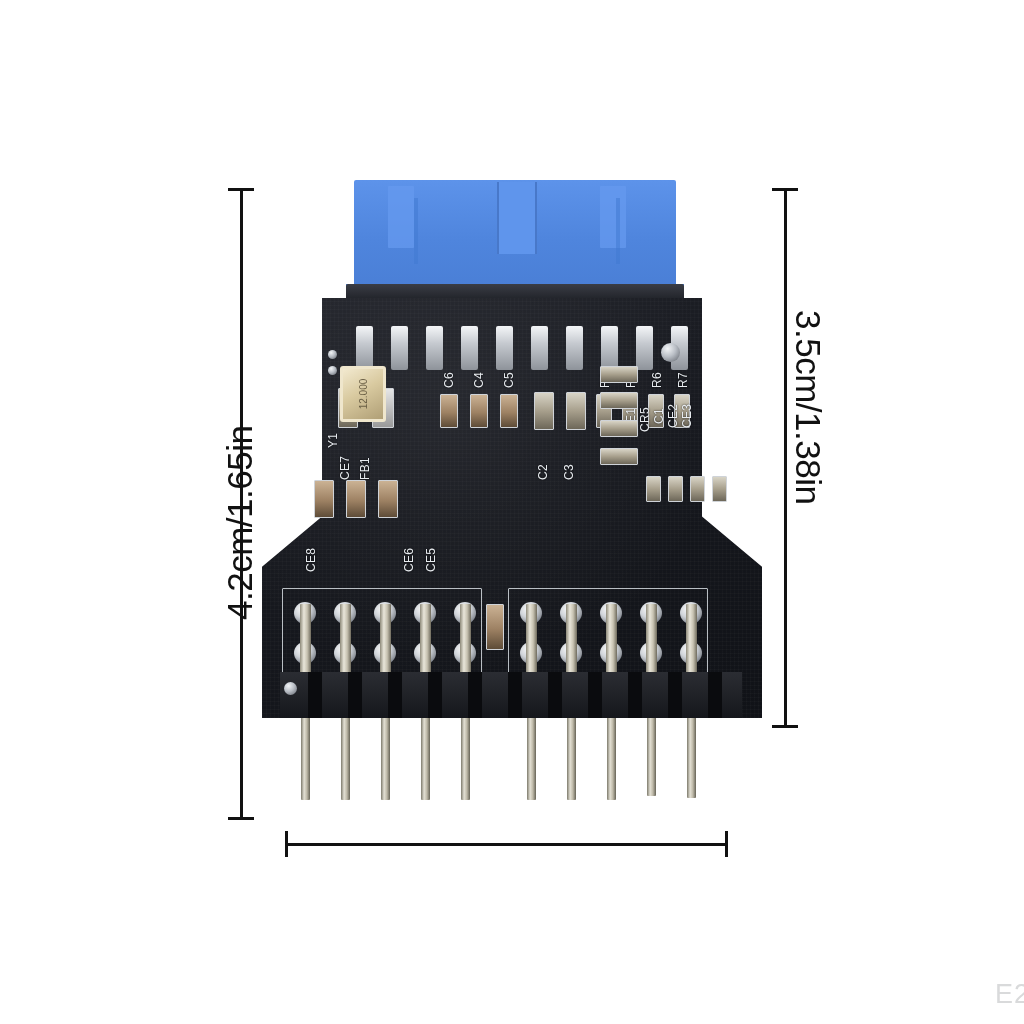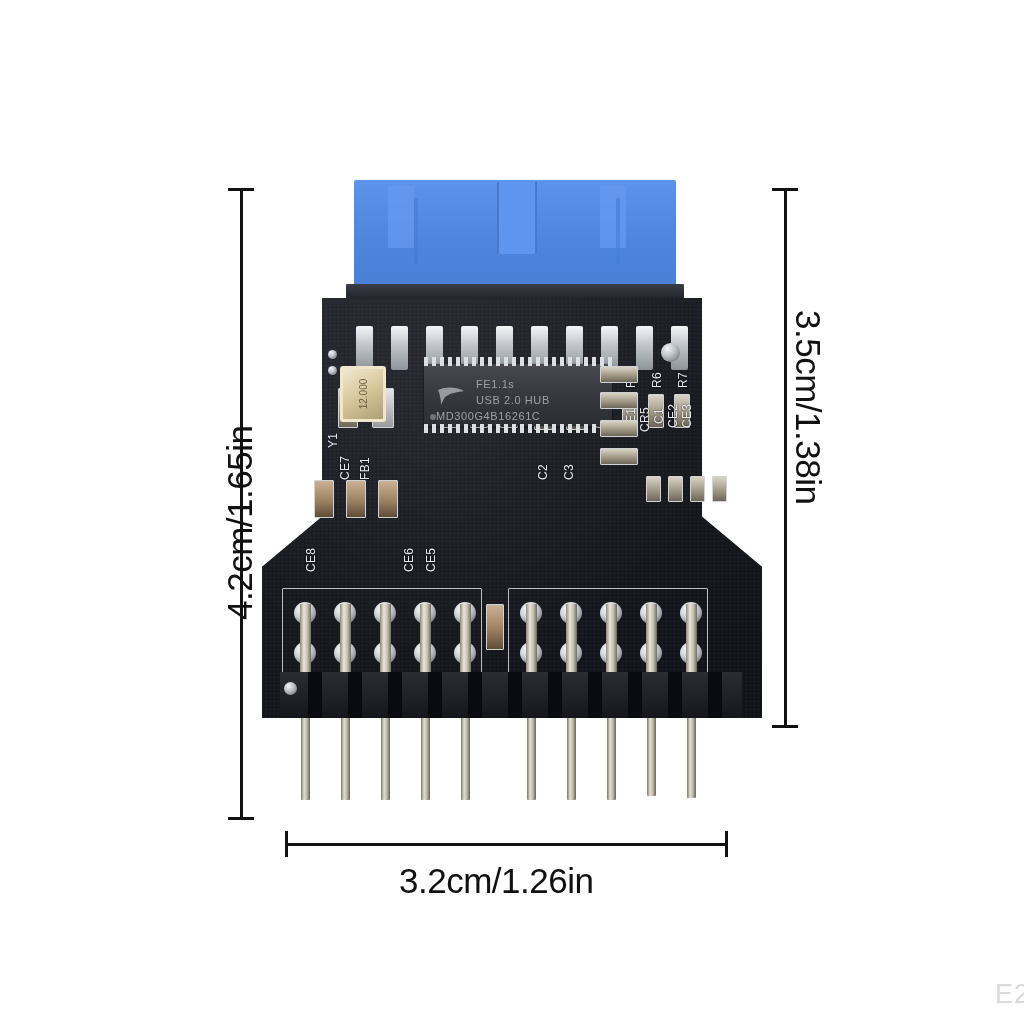--- a/index.html
+++ b/index.html
@@ -336,21 +336,20 @@
   <div class="dim-label dim-label-left" style="left:220px; top:620px;">4.2cm/1.65in</div>
 
   <div class="dim-line dim-v" style="left:784px; top:188px; height:540px;"></div>
   <div class="dim-cap-h" style="left:772px; top:188px;"></div>
   <div class="dim-cap-h" style="left:772px; top:725px;"></div>
   <div class="dim-label dim-label-right" style="left:828px; top:310px;">3.5cm/1.38in</div>
 
   <div class="dim-line dim-h" style="left:285px; top:843px; width:443px;"></div>
   <div class="dim-cap-v" style="left:285px; top:831px;"></div>
   <div class="dim-cap-v" style="left:725px; top:831px;"></div>
-  <div class="dim-label" style="left:399px; top:861px;">3.2cm/1.26in</div>
 
   <div class="board-wrap">
 
     <div class="usb3-shroud">
       <div class="shroud-rib" style="left:34px;"></div>
       <div class="shroud-rib" style="left:246px;"></div>
       <div class="shroud-key"></div>
       <div class="shroud-notch" style="left:60px; top:18px; width:4px; height:66px;"></div>
       <div class="shroud-notch" style="left:262px; top:18px; width:4px; height:66px;"></div>
       <div class="shroud-foot" style="left:-8px;"></div>
@@ -404,33 +403,20 @@
 
     <div class="via" style="left:399px; top:163px; width:19px; height:19px;"></div>
     <div class="via" style="left:66px; top:170px; width:9px; height:9px;"></div>
     <div class="via" style="left:66px; top:186px; width:9px; height:9px;"></div>
 
     <div class="xtal">
       <div class="xtal-text">12.000</div>
     </div>
     <div class="silk rot" style="left:64px; top:268px;">Y1</div>
 
-    <div class="ic">
-      <div class="ic-pins" style="top:-7px;"></div>
-      <div class="ic-pins" style="bottom:-7px;"></div>
-      <div class="ic-logo">
-        <svg width="34" height="22" viewBox="0 0 34 22" aria-hidden="true">
-          <path d="M4 6 C12 2, 24 3, 30 7 C24 8, 16 9, 11 13 C9 16, 8 19, 7 21 C7 16, 6 10, 4 6 Z" fill="#a9acb3" opacity="0.85"></path>
-        </svg>
-      </div>
-      <div class="ic-text" style="left:52px; top:14px;">FE1.1s</div>
-      <div class="ic-text" style="left:52px; top:30px;">USB 2.0 HUB</div>
-      <div class="ic-text" style="left:12px; top:46px;">MD300G4B16261C</div>
-      <div class="ic-dot"></div>
-    </div>
     <div class="silk" style="left:356px; top:190px;">U1</div>
 
     <div class="silk rot" style="left:418px; top:248px;">CE3</div>
     <div class="silk rot" style="left:404px; top:248px;">CE2</div>
     <div class="silk rot" style="left:390px; top:244px;">C1</div>
     <div class="silk rot" style="left:376px; top:252px;">CR5</div>
     <div class="silk rot" style="left:362px; top:252px;">CE1</div>
 
     <div class="smd" style="left:338px; top:186px; width:38px; height:17px;"></div>
     <div class="smd" style="left:338px; top:212px; width:38px; height:17px;"></div>

